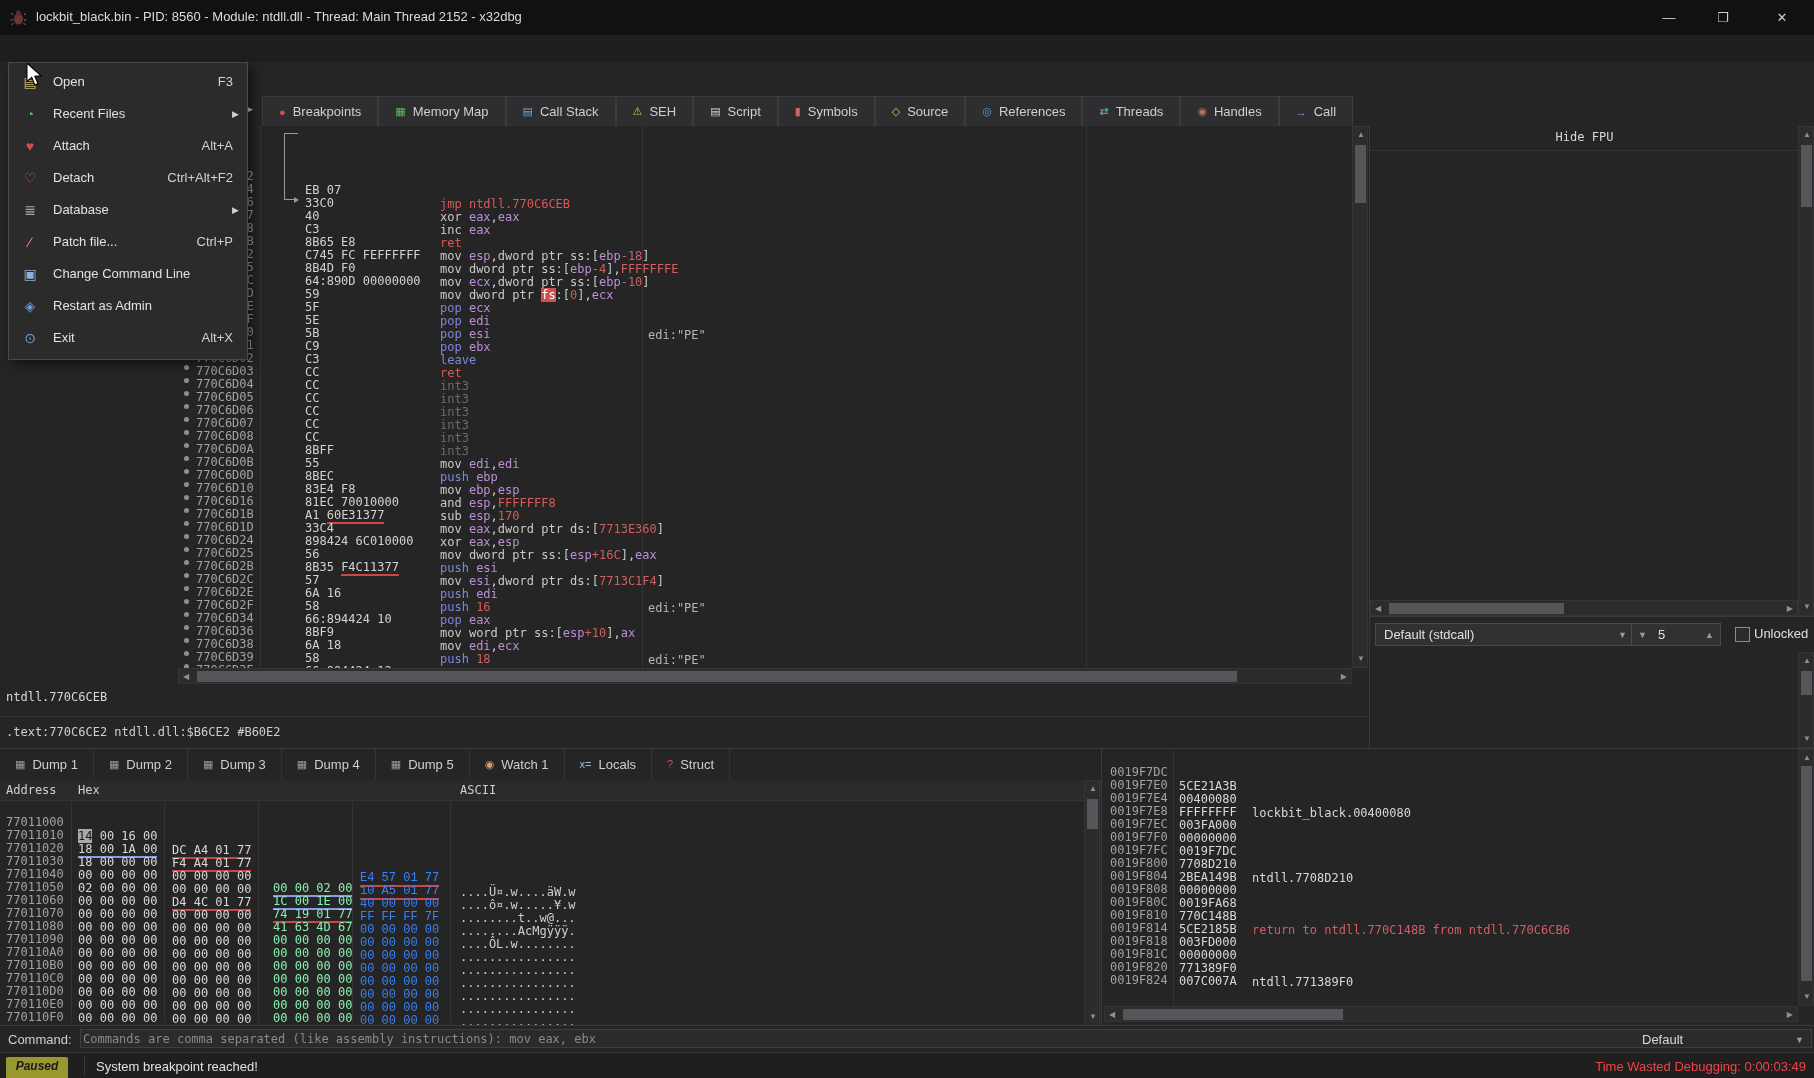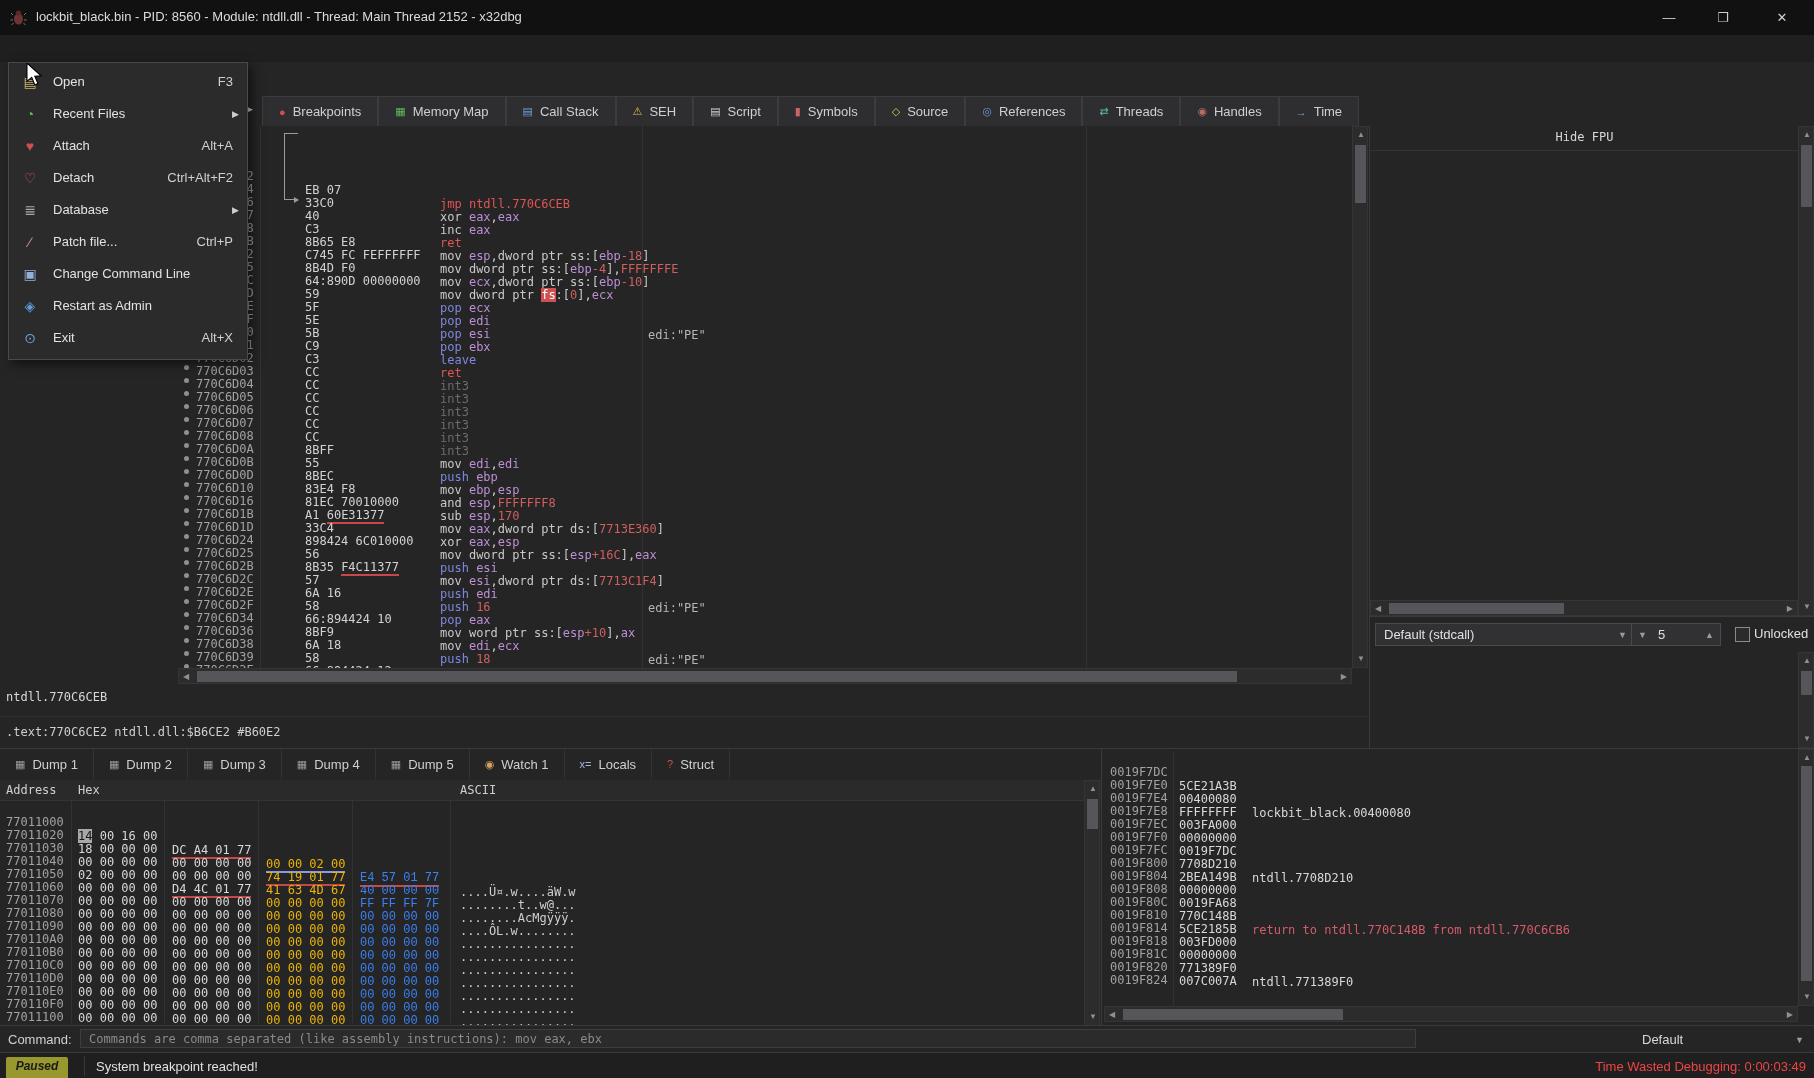--- a/index.html
+++ b/index.html
@@ -79,39 +79,39 @@
      font-size:13px;color:#cfcfcf;white-space:nowrap;}
   .dtab .tg{font-size:11px;}
   #dumphead{position:absolute;left:0;top:31px;width:1101px;height:20px;background:#2a2a2b;border-bottom:1px solid #343436;
      font-size:12px;color:#cfcfcf;font-family:"DejaVu Sans Mono",monospace;}
   #dumphead span{position:absolute;top:3px;}
   #dumprows{position:absolute;left:0;top:52px;width:1084px;font-size:12px;font-family:"DejaVu Sans Mono",monospace;}
   .hrow{position:relative;height:13px;white-space:pre;}
   .hrow .da{position:absolute;left:6px;color:#a2a2a2;}
   .hrow .g1{position:absolute;left:78px;color:#d8d8d8;}
   .hrow .g2{position:absolute;left:172px;color:#d8d8d8;}
-  .hrow .g3{position:absolute;left:266px;color:#eab308;}
+  .hrow .g3{position:absolute;left:273px;color:#86efac;margin-top:24px;}
   .hrow .g4{position:absolute;left:360px;color:#3b82f6;font-family:Liberation Mono, monospace;}
   .hrow .as{position:absolute;left:460px;color:#cfcfcf;}
   .cur{background:#a8a8a8;color:#161616;}
   .hsep{position:absolute;top:52px;width:1px;height:222px;background:#323234;}
   
   #stack{position:absolute;left:1101px;top:748px;width:713px;height:277px;background:#252525;border-top:1px solid #3a3a3c;border-left:1px solid #3a3a3c;}
   #stackrows{position:absolute;left:0;top:2px;width:694px;height:255px;overflow:hidden;font-size:12px;font-family:"DejaVu Sans Mono",monospace;}
   .srow{position:relative;height:13px;white-space:pre;}
   .srow .sa{position:absolute;left:8px;color:#a2a2a2;}
   .srow .sv{position:absolute;left:77px;color:#d8d8d8;}
   .srow .sc{position:absolute;left:150px;color:#d8d8d8;}
   .srow .sc.red{color:#d45b6a;}
   .ssep{position:absolute;left:71px;top:2px;width:1px;height:255px;background:#323234;}
   
   #cmdbar{position:absolute;left:0;top:1025px;width:1814px;height:27px;background:#252526;border-top:1px solid #3a3a3c;}
   #cmdbar label{position:absolute;left:8px;top:6px;font-size:13px;color:#d0d0d0;}
-  #cmdinput{position:absolute;left:80px;top:3px;width:1336px;height:19px;background:#2b2b2c;border:1px solid #3e3e40;
-     color:#d8d8d8;font-size:12px;font-family:"DejaVu Sans Mono",monospace;padding:0 8px;box-sizing:border-box;}
+  #cmdinput{position:absolute;left:80px;top:3px;width:1732px;height:19px;background:#2b2b2c;border:1px solid #3e3e40;
+     color:#d8d8d8;font-size:12px;font-family:"DejaVu Sans Mono",monospace;padding:0 2px;box-sizing:border-box;}
   #cmdinput::placeholder{color:#8a8a8a;opacity:1;}
   #cmddefault{position:absolute;left:1642px;top:6px;font-size:13px;color:#d8d8d8;}
   #cmddeful-arrow{position:absolute;left:1795px;top:9px;font-size:9px;color:#9a9a9a;}
   
   #statusbar{position:absolute;left:0;top:1052px;width:1814px;height:26px;background:#1f1f20;border-top:1px solid #3a3a3c;}
   #paused{position:absolute;left:6px;top:4px;width:62px;height:24px;background:#98982f;color:#1a1a1a;
      font-size:12px;font-weight:bold;text-align:center;line-height:18px;border-radius:2px;font-style:italic;}
   #sbmsg{position:absolute;left:96px;top:6px;font-size:13px;color:#e0e0e0;}
   #sbtime{position:absolute;right:8px;top:6px;font-size:13px;color:#ef4444;}
   .sbsep{position:absolute;top:3px;width:1px;height:20px;background:#38383a;}
@@ -217,21 +217,21 @@
         <div class="tab">
           <span class="tg" style="color: rgb(95, 182, 182);">⇄</span>
           <span>Threads</span>
         </div>
         <div class="tab">
           <span class="tg" style="color: rgb(182, 111, 95);">◉</span>
           <span>Handles</span>
         </div>
         <div class="tab">
           <span class="tg" style="color: rgb(111, 159, 216);">→</span>
-          <span>Time</span>
+          <span>Call</span>
         </div>
       </div>
   </div>
 
   <div id="disasm" class="mono">
     <div class="dsep" style="left:260px"></div>
     <div class="dsep" style="left:642px"></div>
     <div class="dsep" style="left:1086px"></div>
     <div style="position:absolute;left:0;top:1px;width:1352px;">
 
@@ -722,20 +722,28 @@
 
     <div class="hrow">
           <span class="da">77011000</span>
           <span class="g1"><span class="cur">14</span><span> 00 16 00</span></span>
           <span class="g2"><span class="u-red">DC A4 01 77</span></span>
           <span class="g3"><span class="u-blue">00 00 02 00</span></span>
           <span class="g4"><span class="u-red">E4 57 01 77</span></span>
           <span class="as">....Ü¤.w....äW.w</span>
         </div>
         <div class="hrow">
+          <span class="da">77011010</span>
+          <span class="g1"><span class="u-blue">18 00 1A 00</span></span>
+          <span class="g2"><span class="u-red">F4 A4 01 77</span></span>
+          <span class="g3"><span class="u-blue">1C 00 1E 00</span></span>
+          <span class="g4"><span class="u-red">10 A5 01 77</span></span>
+          <span class="as">....ô¤.w.....¥.w</span>
+        </div>
+        <div class="hrow">
           <span class="da">77011020</span>
           <span class="g1"><span>18 00 00 00</span></span>
           <span class="g2"><span>00 00 00 00</span></span>
           <span class="g3"><span class="u-red">74 19 01 77</span></span>
           <span class="g4"><span>40 00 00 00</span></span>
           <span class="as">........t..w@...</span>
         </div>
         <div class="hrow">
           <span class="da">77011030</span>
           <span class="g1"><span>00 00 00 00</span></span>

